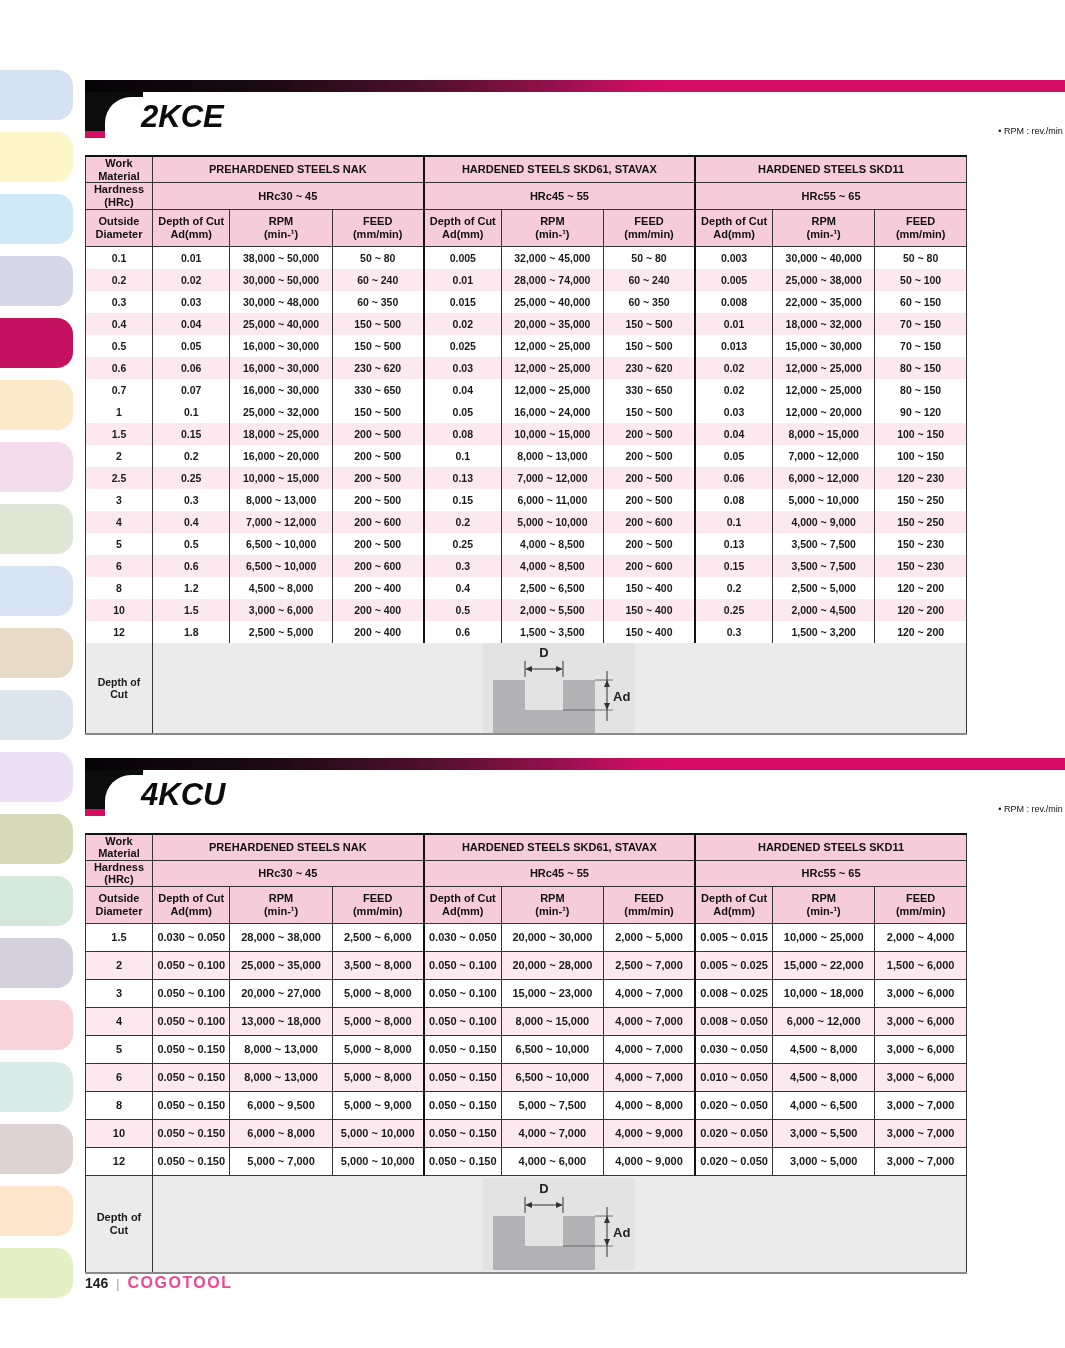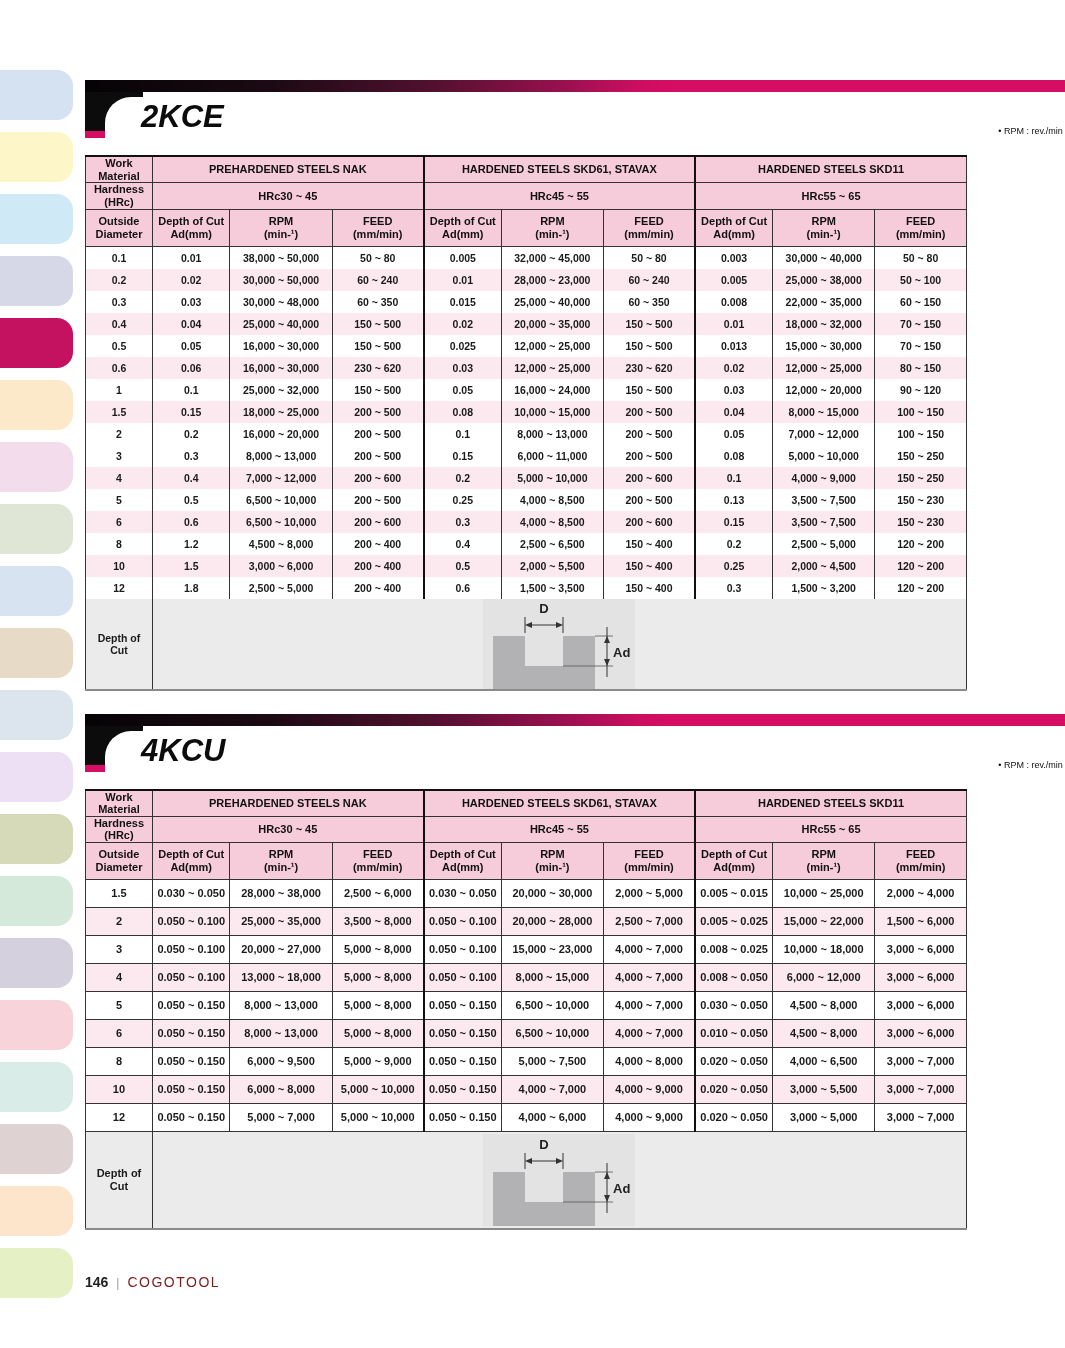--- a/index.html
+++ b/index.html
@@ -50,21 +50,21 @@
   tr.diag-row td{background:#ebebeb;border-bottom:none;}
   td.diag-label{font-weight:700;font-size:11px;white-space:pre-line;border-left:1px solid #333;}
   td.diag-cell{border-left:1px solid #555;}
   .t1 tr.diag-row td{height:88px;}
   .t2 tr.diag-row td{height:96px;}
   .diag-wrap{display:flex;justify-content:center;align-items:center;}
   
   .footer{position:absolute;left:85px;top:1274px;display:flex;align-items:baseline;gap:8px;}
   .footer .pnum{font-size:14px;font-weight:700;color:#222;}
   .footer .sep{color:#999;font-size:12px;}
-  .footer .brand{font-size:14px;font-weight:400;color:#7f1d1d;letter-spacing:1.5px;}
+  .footer .brand{font-size:16px;font-weight:700;color:#ec4899;letter-spacing:1.5px;}
 </style>
 </head>
 <body>
 
 <div class="sidebar">
     <div class="tab" style="background: rgb(212, 226, 241);"></div>
     <div class="tab" style="background: rgb(253, 246, 200);"></div>
     <div class="tab" style="background: rgb(207, 233, 246);"></div>
     <div class="tab" style="background: rgb(214, 216, 231);"></div>
     <div class="tab active" style="background: rgb(196, 17, 96);"></div>
@@ -181,21 +181,21 @@
             <td class="gsep">0.003</td>
             <td>30,000 ~ 40,000</td>
             <td>50 ~ 80</td>
           </tr>
           <tr class="alt">
             <td>0.2</td>
             <td>0.02</td>
             <td>30,000 ~ 50,000</td>
             <td>60 ~ 240</td>
             <td class="gsep">0.01</td>
-            <td>28,000 ~ 23,000</td>
+            <td>28,000 ~ 74,000</td>
             <td>60 ~ 240</td>
             <td class="gsep">0.005</td>
             <td>25,000 ~ 38,000</td>
             <td>50 ~ 100</td>
           </tr>
           <tr>
             <td>0.3</td>
             <td>0.03</td>
             <td>30,000 ~ 48,000</td>
             <td>60 ~ 350</td>
@@ -236,20 +236,32 @@
             <td>16,000 ~ 30,000</td>
             <td>230 ~ 620</td>
             <td class="gsep">0.03</td>
             <td>12,000 ~ 25,000</td>
             <td>230 ~ 620</td>
             <td class="gsep">0.02</td>
             <td>12,000 ~ 25,000</td>
             <td>80 ~ 150</td>
           </tr>
           <tr>
+            <td>0.7</td>
+            <td>0.07</td>
+            <td>16,000 ~ 30,000</td>
+            <td>330 ~ 650</td>
+            <td class="gsep">0.04</td>
+            <td>12,000 ~ 25,000</td>
+            <td>330 ~ 650</td>
+            <td class="gsep">0.02</td>
+            <td>12,000 ~ 25,000</td>
+            <td>80 ~ 150</td>
+          </tr>
+          <tr>
             <td>1</td>
             <td>0.1</td>
             <td>25,000 ~ 32,000</td>
             <td>150 ~ 500</td>
             <td class="gsep">0.05</td>
             <td>16,000 ~ 24,000</td>
             <td>150 ~ 500</td>
             <td class="gsep">0.03</td>
             <td>12,000 ~ 20,000</td>
             <td>90 ~ 120</td>
@@ -270,20 +282,32 @@
             <td>2</td>
             <td>0.2</td>
             <td>16,000 ~ 20,000</td>
             <td>200 ~ 500</td>
             <td class="gsep">0.1</td>
             <td>8,000 ~ 13,000</td>
             <td>200 ~ 500</td>
             <td class="gsep">0.05</td>
             <td>7,000 ~ 12,000</td>
             <td>100 ~ 150</td>
+          </tr>
+          <tr class="alt">
+            <td>2.5</td>
+            <td>0.25</td>
+            <td>10,000 ~ 15,000</td>
+            <td>200 ~ 500</td>
+            <td class="gsep">0.13</td>
+            <td>7,000 ~ 12,000</td>
+            <td>200 ~ 500</td>
+            <td class="gsep">0.06</td>
+            <td>6,000 ~ 12,000</td>
+            <td>120 ~ 230</td>
           </tr>
           <tr>
             <td>3</td>
             <td>0.3</td>
             <td>8,000 ~ 13,000</td>
             <td>200 ~ 500</td>
             <td class="gsep">0.15</td>
             <td>6,000 ~ 11,000</td>
             <td>200 ~ 500</td>
             <td class="gsep">0.08</td>

